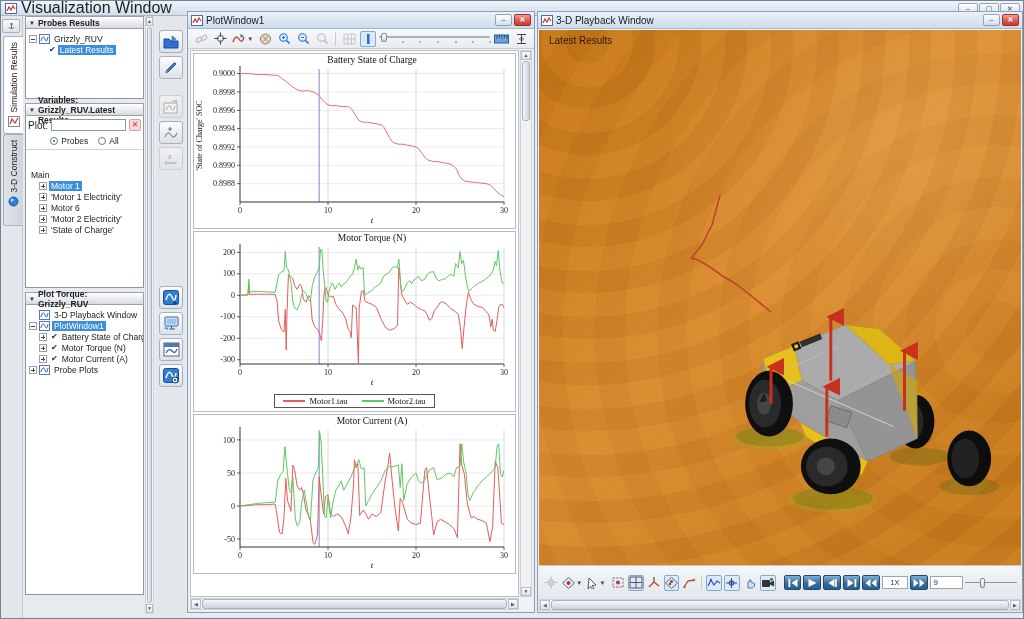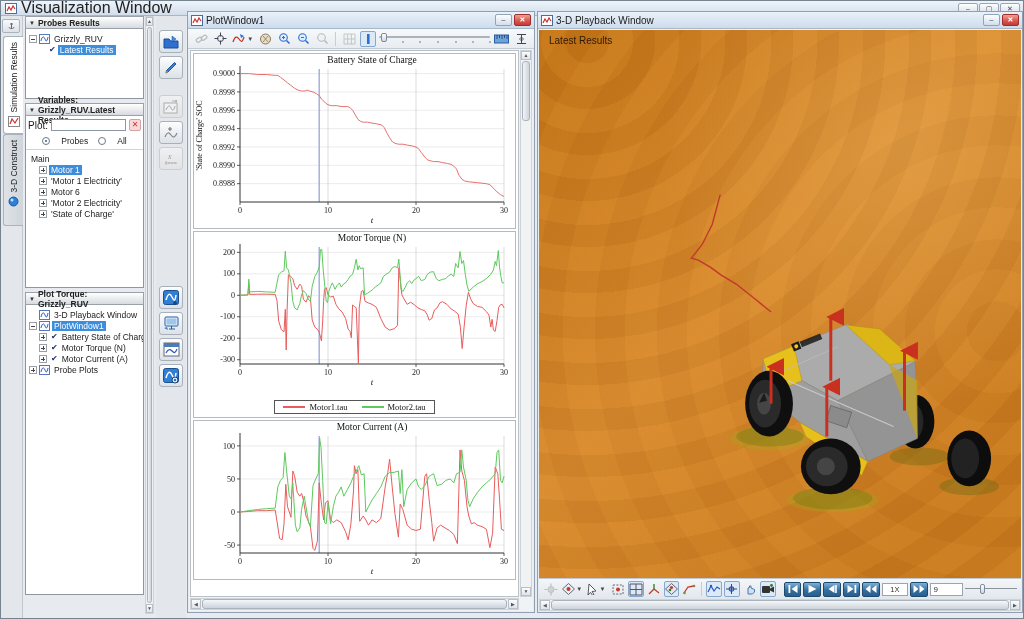--- a/index.html
+++ b/index.html
@@ -38,21 +38,21 @@
   .expander { width:8px; height:8px; border:1px solid #9aa0a6; background:#fff; position:relative; flex:0 0 auto; margin-right:2px; }
   .expander::before { content:""; position:absolute; left:1px; right:1px; top:3px; height:1px; background:#444; }
   .expander.plus::after { content:""; position:absolute; top:1px; bottom:1px; left:3px; width:1px; background:#444; }
   .check { color:#1d2a6e; font-size:8px; margin:0 2px; flex:0 0 auto; }
   .curve-ic { flex:0 0 auto; margin-right:2px; }
   .indent1 { margin-left:10px;align-items:center; } .indent2 { margin-left:18px; }
   .findrow { display:flex; align-items:center; gap:3px; padding:3px 2px; }
   .findrow input { flex:1; height:12px; border:1px solid #8a97a5; font-size:8.5px; padding:0 2px; background:#fff; min-width:0; }
   .clear-x { width:12px; height:12px; background:#f6dada; border:1px solid #d9a0a0; color:#c33; font-size:8px; line-height:10px; text-align:center; border-radius:2px; }
   .radios { display:flex; justify-content:center; gap:10px; padding:2px 0 3px; font-size:8.5px; }
-  .radio { display:flex; align-items:center; gap:11px; }
+  .radio { display:flex; align-items:center; gap:3px; }
   .rdot { width:8px; height:8px; border-radius:50%; border:1px solid #6a7888; background:#fff; position:relative; }
   .rdot.on::after { content:""; position:absolute; inset:2px; border-radius:50%; background:#2d5f9e; }
 
   
   #leftsb { position:absolute; left:144px; top:15px; width:9px; bottom:4px; background:#eef0f2; border:1px solid #cfd4d9; }
   .sb-arrow { height:9px; background:linear-gradient(#fbfcfd,#dfe4e9); border:1px solid #b8bfc7; font-size:5px; text-align:center; line-height:7px; color:#556; }
   .sb-thumb-v { position:absolute; left:1px; right:1px; background:linear-gradient(90deg,#f2f5f8,#ccd3da); border:1px solid #aab3bc; border-radius:3px; }
 
   
   #rail { position:absolute; left:155px; top:15px; width:30px; bottom:0; background:#e3e6ea; }
@@ -78,21 +78,21 @@
   .tb-ic.active { background:#dce9f6; border-color:#86a8cc; }
   .tb-ic.dis { opacity:.4; filter:grayscale(1); }
   .tb-sep { width:1px; height:14px; background:#c8cdd3; margin:0 2px; }
   .tb-slider { position:relative; width:118px; height:12px; }
   .tb-slider .trk { position:absolute; left:0; right:0; top:3px; height:2px; background:#aab2ba; border-radius:1px; }
   .tb-slider .dot { position:absolute; top:8px; width:2px; height:2px; background:#9aa2aa; border-radius:50%; }
   .tb-slider .knob { position:absolute; left:2px; top:0; width:6px; height:9px; background:linear-gradient(#fff,#cfd8e2); border:1px solid #7e8b99; border-radius:2px; }
 
   #plot-content { position:absolute; left:2px; right:15px; top:38px; bottom:15px; background:#fff; border:1px solid #b9c0c8; overflow:hidden; }
   .plot-panel { margin:2px 2px 1px; border:1px solid #b5bac0; background:#fff; }
-  .legend { display:flex; justify-content:center; gap:14px; margin:10px auto 3px; border:1px solid #555; width:max-content; padding:1px 8px; background:#fff; }
+  .legend { display:flex; justify-content:center; gap:14px; margin:4px auto 3px; border:1px solid #555; width:max-content; padding:1px 8px; background:#fff; }
   .legend .li { display:flex; align-items:center; gap:4px; font:8.5px "Liberation Serif", serif; color:#111; }
   .legend .sw { width:22px; height:2px; }
   .tick { font:8px "Liberation Serif", serif; fill:#222; }
   .ctitle { font:9.5px "Liberation Serif", serif; fill:#111; }
   .cxlabel { font:italic 9px "Liberation Serif", serif; fill:#111; }
   .cylabel { font:8px "Liberation Serif", serif; fill:#111; }
 
   
   .vsb { position:absolute; top:38px; bottom:15px; right:2px; width:12px; background:#f0f2f4; border:1px solid #cdd2d7; }
   .hsb { position:absolute; left:2px; right:15px; bottom:2px; height:12px; background:#f0f2f4; border:1px solid #cdd2d7; display:flex; }
@@ -103,21 +103,21 @@
   #playwin { left:536px; top:10px; width:486px; height:602px; }
   #viewport { position:absolute; left:1px; right:1px; top:18px; bottom:34px; overflow:hidden;
     background:
       radial-gradient(circle at 78% 22%, rgba(255,220,150,.18), rgba(255,255,255,0) 45%),
       repeating-radial-gradient(circle at 10% 2%, rgba(90,45,0,.045) 0 22px, rgba(255,200,110,.05) 22px 46px),
       repeating-radial-gradient(circle at 95% 55%, rgba(90,45,0,.03) 0 30px, rgba(255,200,110,.04) 30px 62px),
       linear-gradient(135deg,#c47415,#d8892c 45%,#c97a1c 85%); }
   #viewport .overlay-label { position:absolute; left:10px; top:5px; font-size:10px; color:#2b1a05; }
   #scene { position:absolute; inset:0; width:100%; height:100%; }
 
-  .btoolbar { position:absolute; left:1px; right:1px; bottom:13px; height:21px;
+  .btoolbar { position:absolute; left:1px; right:1px; bottom:13px; height:34px;
     background:linear-gradient(#f4f6f8,#e2e7ec); border-top:1px solid #c2c9d0;
     display:flex; align-items:center; gap:2px; padding:0 4px; }
   .pbtn { width:19px; height:15px; border:1px solid #1d4a70; border-radius:2px;
     background:linear-gradient(#7fb0d4,#356e9d 55%,#2a5f8d); display:flex; align-items:center; justify-content:center; }
   .speedbox { width:28px; height:13px; background:#fff; border:1px solid #9aa5b0; font-size:7.5px; text-align:center; line-height:11px; color:#333; }
   .framebox { width:36px; height:13px; background:#fff; border:1px solid #9aa5b0; font-size:8px; padding:0 3px; line-height:11px; color:#333; }
   .tl-slider { position:relative; width:56px; height:12px; }
   .tl-slider .trk { position:absolute; left:0; right:0; top:5px; height:1px; background:#8a939c; }
   .tl-slider .knob { position:absolute; left:28%; top:1px; width:5px; height:10px; background:linear-gradient(#fff,#cfd8e2); border:1px solid #7e8b99; border-radius:2px; }
   .hsb.full { left:1px; right:1px; bottom:1px; }
@@ -197,21 +197,21 @@
       <div class="radios">
         <span class="radio">
             <span class="rdot on"></span>
             <span>Probes</span>
           </span>
         <span class="radio">
             <span class="rdot"></span>
             <span>All</span>
           </span>
       </div>
-      <div style="border-top:1px solid #cfd4d9; padding-top:3px">
+      <div style="border-top:1px solid #cfd4d9; padding-top:19px">
         <div class="trow">
             <span class="lbl">Main</span>
           </div>
         <div class="trow indent1">
             <span class="expander plus"></span>
             <span class="lbl sel">Motor 1</span>
           </div>
         <div class="trow indent1">
             <span class="expander plus"></span>
             <span class="lbl">'Motor 1 Electricity'</span>

